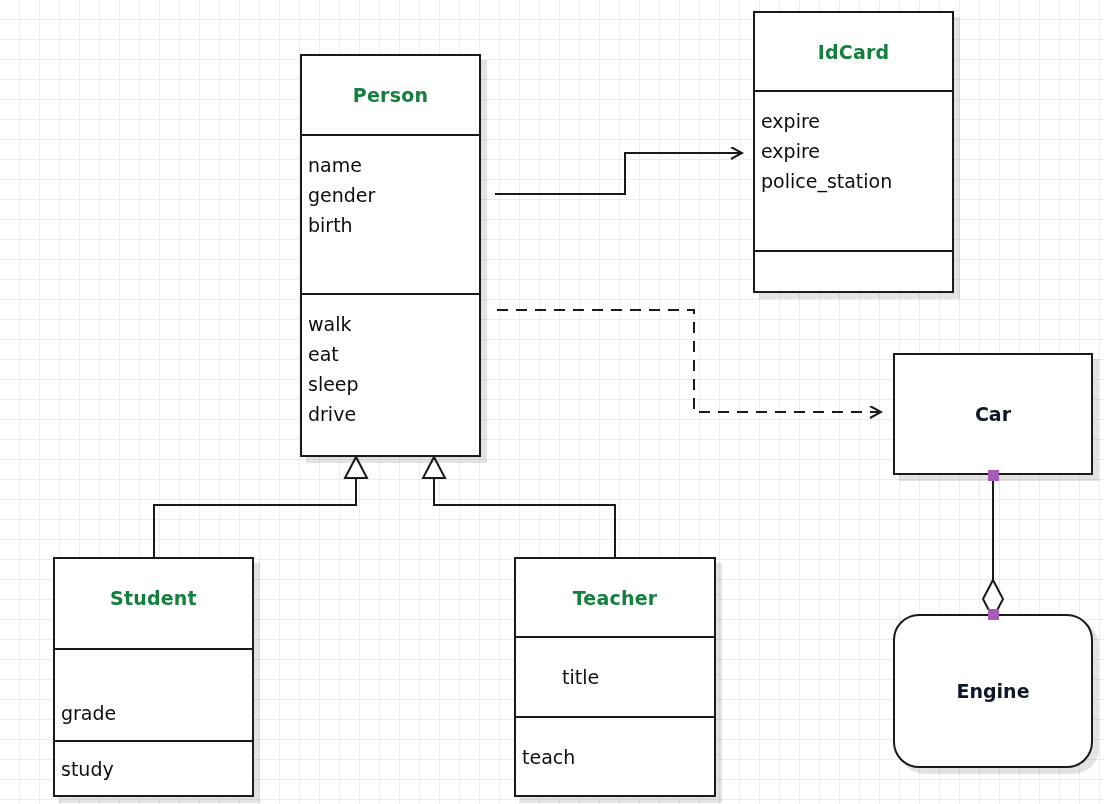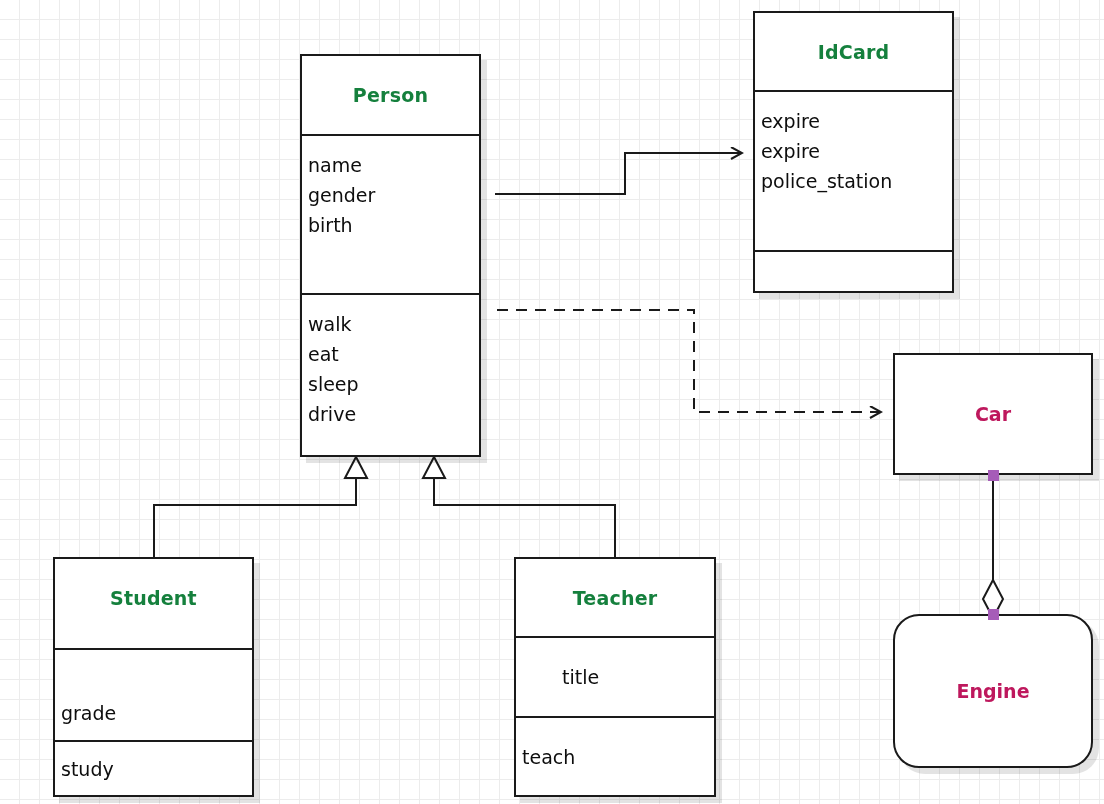--- a/index.html
+++ b/index.html
@@ -64,21 +64,21 @@
     line-height: 30px;
     white-space: nowrap;
   }
   .plain-box-title {
     flex: 1;
     display: flex;
     align-items: center;
     justify-content: center;
     font-weight: bold;
     font-size: 19px;
-    color: #be185d;
+    color: #0f172a;
   }
   #edges {
     position: absolute;
     left: 0;
     top: 0;
     width: 1104px;
     height: 804px;
     pointer-events: none;
   }
   .handle {

